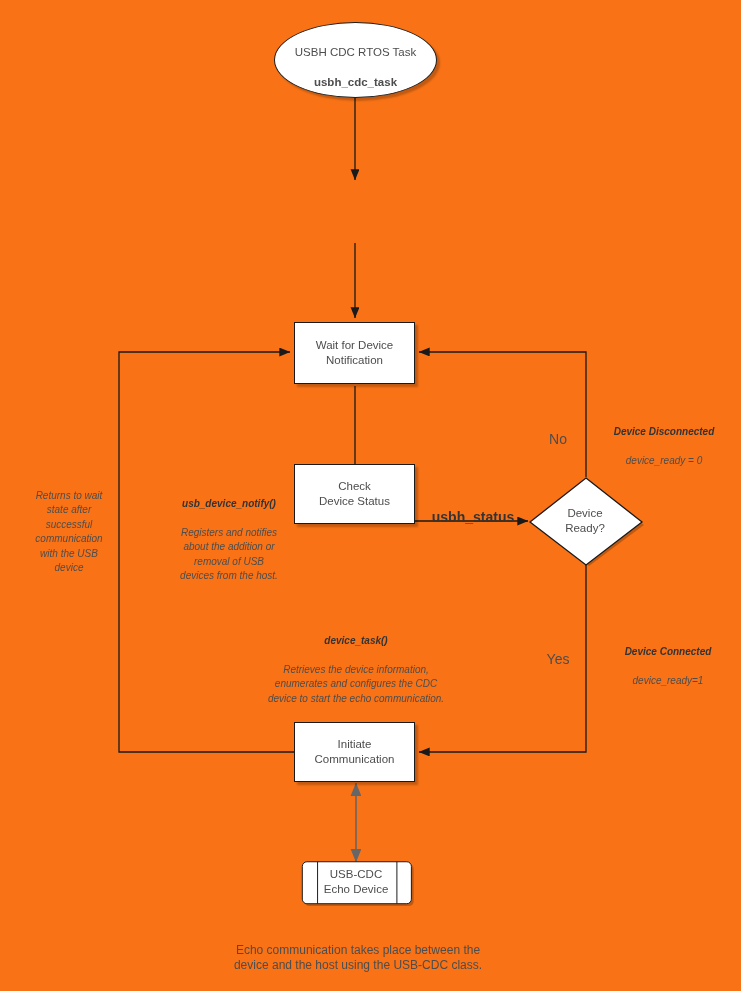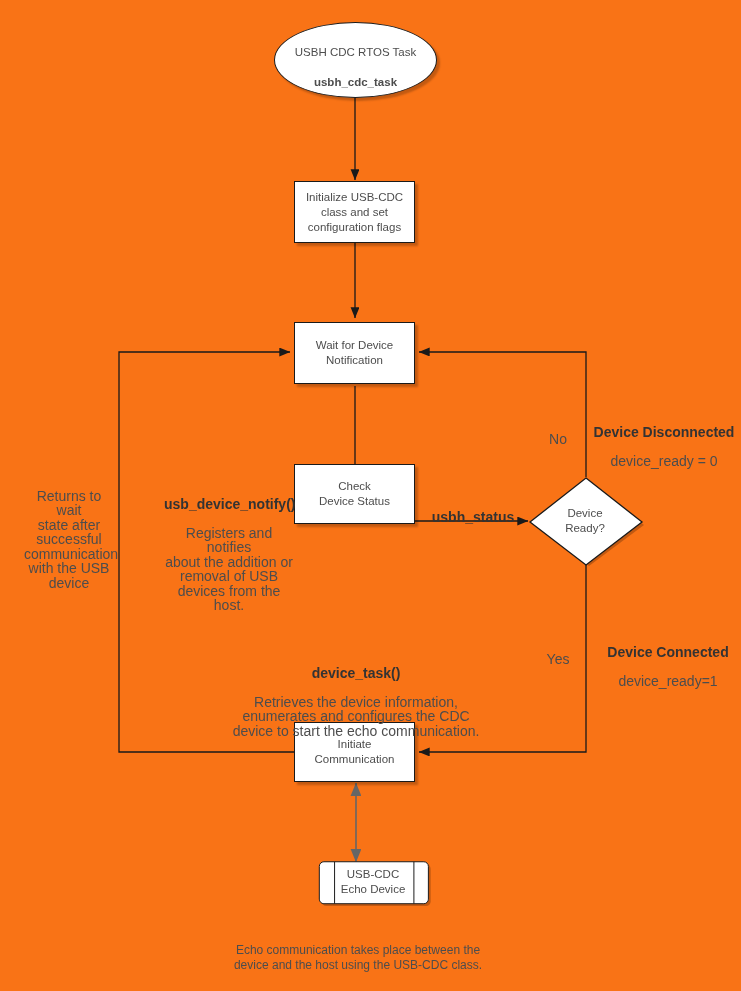--- a/index.html
+++ b/index.html
@@ -85,25 +85,26 @@
     align-items: center;
     justify-content: center;
     text-align: center;
     font-size: 11.5px;
     line-height: 15px;
     color: #4d4d4d;
   }
   
   .annot {
     position: absolute;
-    font-size: 14px;
+    font-size: 10px;
     line-height: 14.5px;
     color: #4d4d4d;
     text-align: center;
     white-space: pre-line;
+    font-style: italic;
   }
   .annot .hdr { font-weight: bold; display: block; color: #333333; }
   .annot .body { display: block; }
   .edge-label {
     position: absolute;
     font-size: 14px;
     line-height: 14.5px;
     color: #4d4d4d;
     text-align: center;
     white-space: pre-line;
@@ -156,25 +157,20 @@
     <line x1="356" y1="783" x2="356" y2="862" stroke="#666666" stroke-width="1.6" fill="none" marker-end="url(#ahg)" marker-start="url(#ahg-start)"></line>
   </svg>
 
   <div class="node terminator" style="left:274px; top:22px; width:163px; height:76px;">
     <span class="lbl">
       <span>USBH CDC RTOS Task</span><br>
       <b>usbh_cdc_task</b>
     </span>
   </div>
 
-  <div class="node process" style="left:294px; top:181px; width:121px; height:62px;">
-    <span class="lbl">Initialize USB-CDC
-class and set
-configuration flags</span>
-  </div>
 
   <div class="node process" style="left:294px; top:322px; width:121px; height:62px;">
     <span class="lbl">Wait for Device
 Notification</span>
   </div>
 
   <div class="node process" style="left:294px; top:464px; width:121px; height:60px;">
     <span class="lbl">Check
 Device Status</span>
   </div>
@@ -188,21 +184,21 @@
       <span style="white-space:pre-line;">Device
 Ready?</span>
     </div>
   </div>
 
   <div class="node process" style="left:294px; top:722px; width:121px; height:60px;">
     <span class="lbl">Initiate
 Communication</span>
   </div>
 
-  <div class="subroutine-wrap" style="left:284px; top:861px; width:148px; height:45px;margin-left:17px;">
+  <div class="subroutine-wrap" style="left:284px; top:861px; width:148px; height:45px;">
     <svg class="subroutine" viewBox="0 0 148 59" xmlns="http://www.w3.org/2000/svg">
       <rect x="4" y="4" width="143" height="55" rx="6" ry="6" fill="rgba(0,0,0,0.22)"></rect>
       <rect x="1" y="1" width="143" height="55" rx="6" ry="6" fill="#ffffff" stroke="#1a1a1a" stroke-width="1.3"></rect>
       <line x1="21" y1="1" x2="21" y2="56" stroke="#1a1a1a" stroke-width="1.3"></line>
       <line x1="125" y1="1" x2="125" y2="56" stroke="#1a1a1a" stroke-width="1.3"></line>
     </svg>
     <div class="subroutine-label" style="transform:translate(-2px,-2px);">
       <span style="white-space:pre-line;">USB-CDC
 Echo Device</span>
     </div>
@@ -231,21 +227,21 @@
   </div>
 
   <div class="annot" style="left:164px; top:482px; width:130px; text-align:center;">
     <span class="hdr">usb_device_notify()</span>
     <span class="body">Registers and notifies
 about the addition or
 removal of USB
 devices from the host.</span>
   </div>
 
-  <div class="annot" style="left:210px; top:651px; width:292px; ">
+  <div class="annot" style="left:210px; top:619px; width:292px; ">
     <span class="hdr">device_task()</span>
     <span class="body">Retrieves the device information,
 enumerates and configures the CDC
 device to start the echo communication.</span>
   </div>
 
   <div class="annot" style="left:24px; top:474px; width:90px; text-align:center;">
     <span class="body">Returns to wait
 state after
 successful

